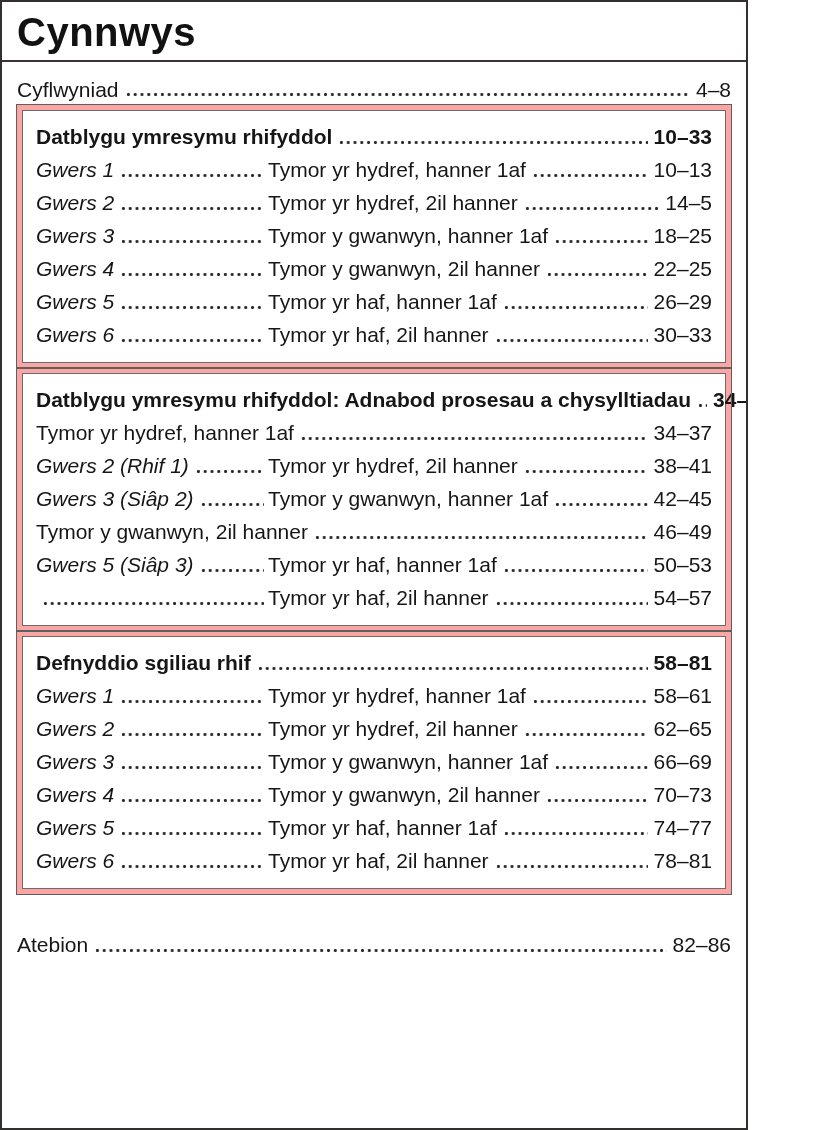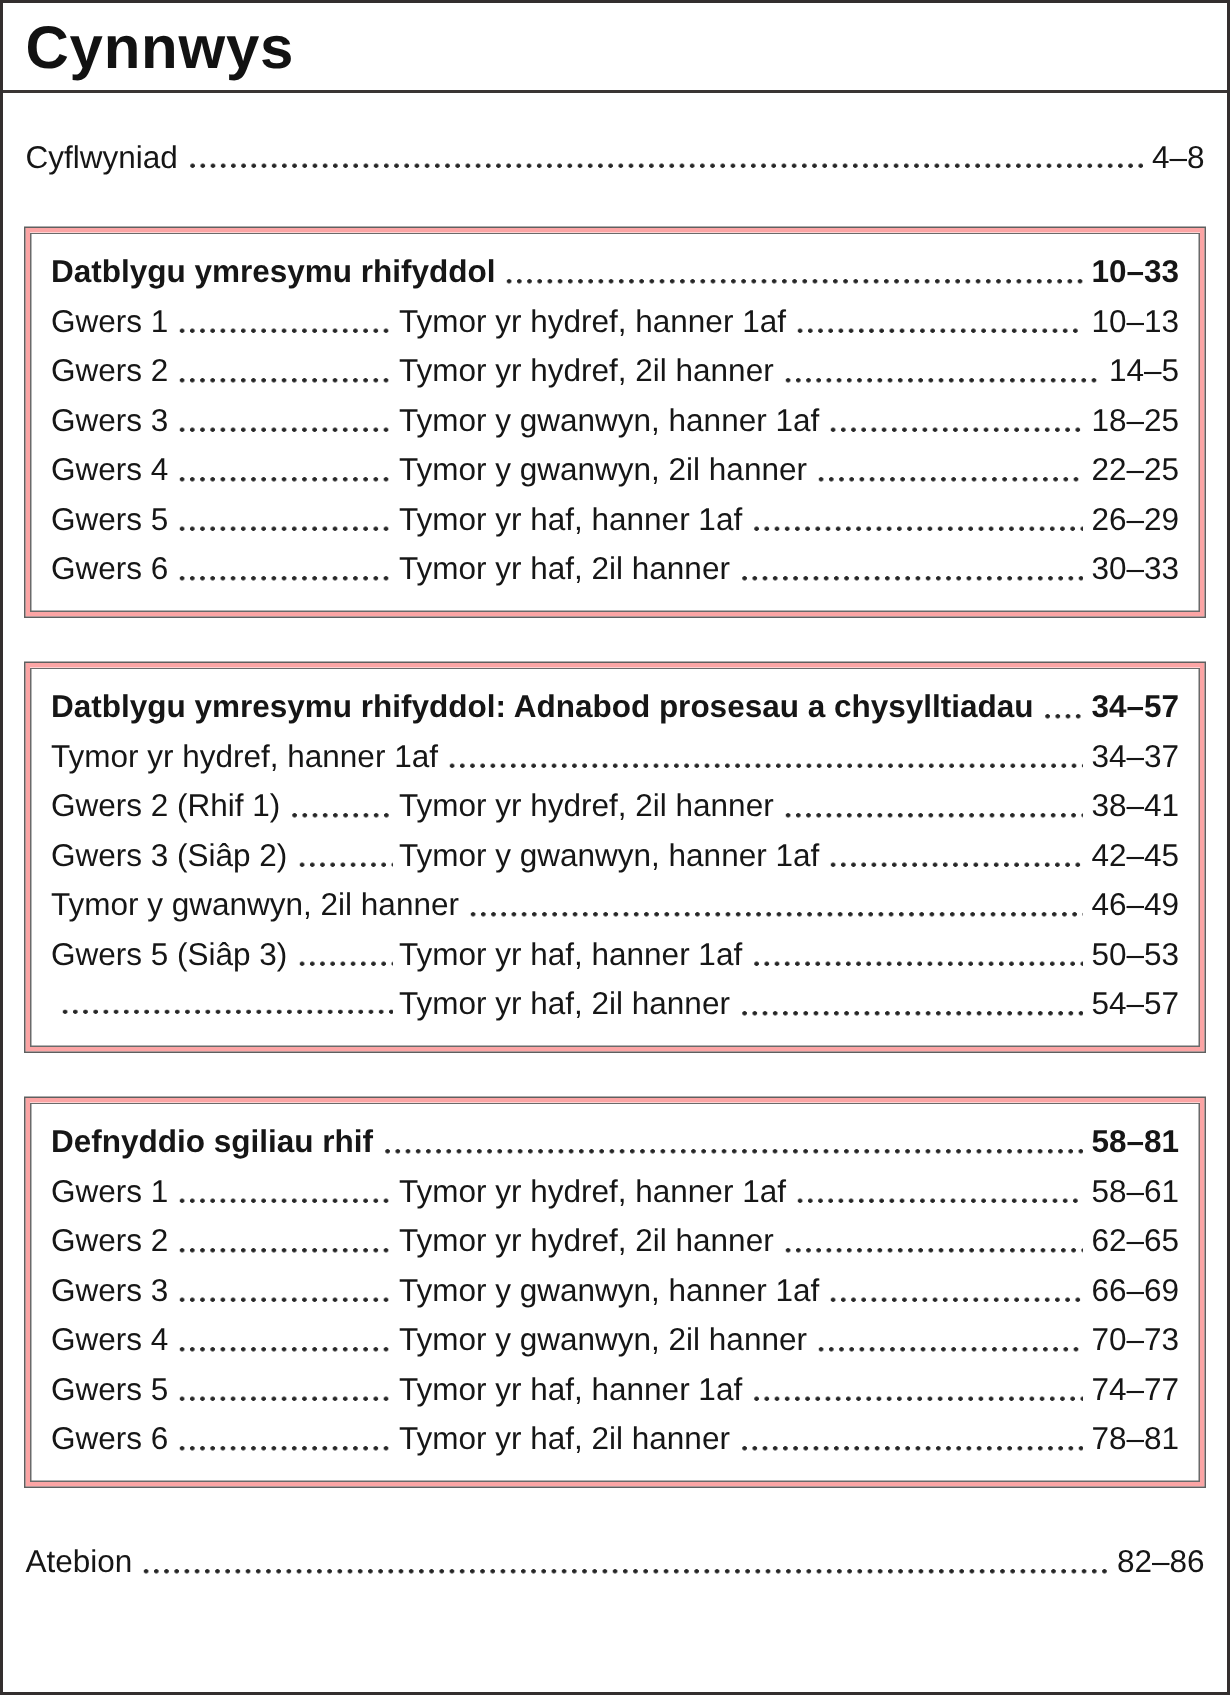--- a/index.html
+++ b/index.html
@@ -2,21 +2,21 @@
 <html><head>
 <meta charset="utf-8">
 <style>
   html, body {
     margin: 0;
     padding: 0;
     background: #ffffff;
   }
   .page {
     position: relative;
-    width: 820px;
+    width: 748px;
     height: 1130px;
     box-sizing: border-box;
     background: #ffffff;
     border: 2px solid #332f2f;
     padding: 0 15px;
     font-family: "Liberation Sans", "DejaVu Sans", sans-serif;
     color: #161616;
     overflow: hidden;
   }
   .page-title {
@@ -57,30 +57,30 @@
     background-position: left center;
     min-width: 10px;
   }
   
   .lead {
     display: flex;
     align-items: flex-end;
     flex: 0 0 232px;
     width: 232px;
     overflow: hidden;
-  }
-  .intro { margin-top: 28px; }
+    font-style: italic;
+  }
+  .intro { margin-top: 12px; }
   .intro .row { line-height: 31px; }
   .section-box {
     box-sizing: border-box;
-    border: 3px solid #fca5a5;
+    border: 5px solid #fca5a5;
     outline: 1px solid #5f5f5f;
     outline-offset: 0;
     box-shadow: inset 0 0 0 1px #6a6a6a;
-    margin-top: 31px;
     padding: 10px 14px 12px 14px;
     background: #ffffff;
   }
   .section-box:first-of-type { margin-top: 12px; }
   .footer-entries { margin-top: 34px; }
 </style>
 </head>
 <body>
 
 <div class="page">

